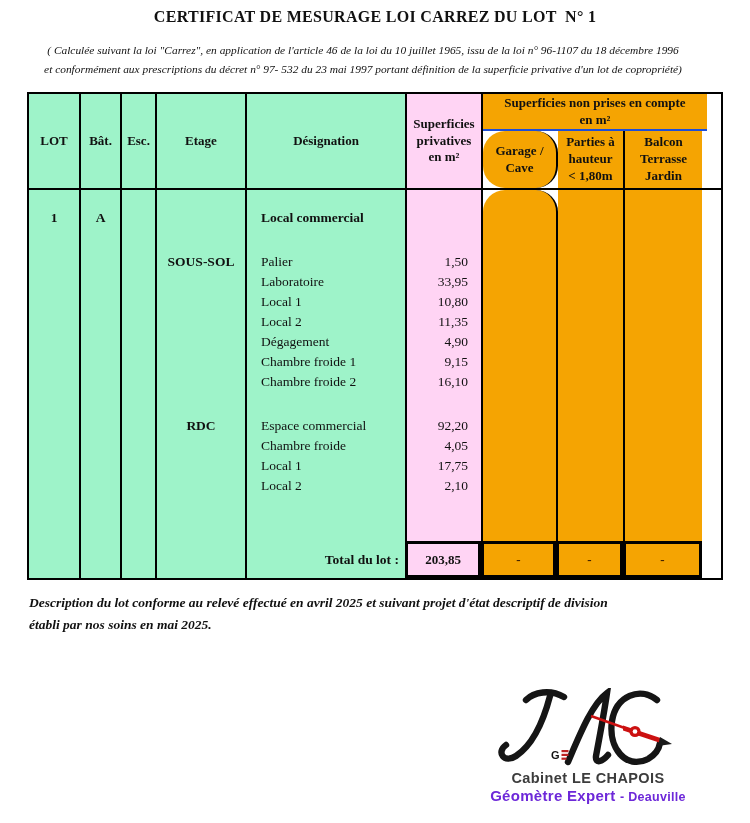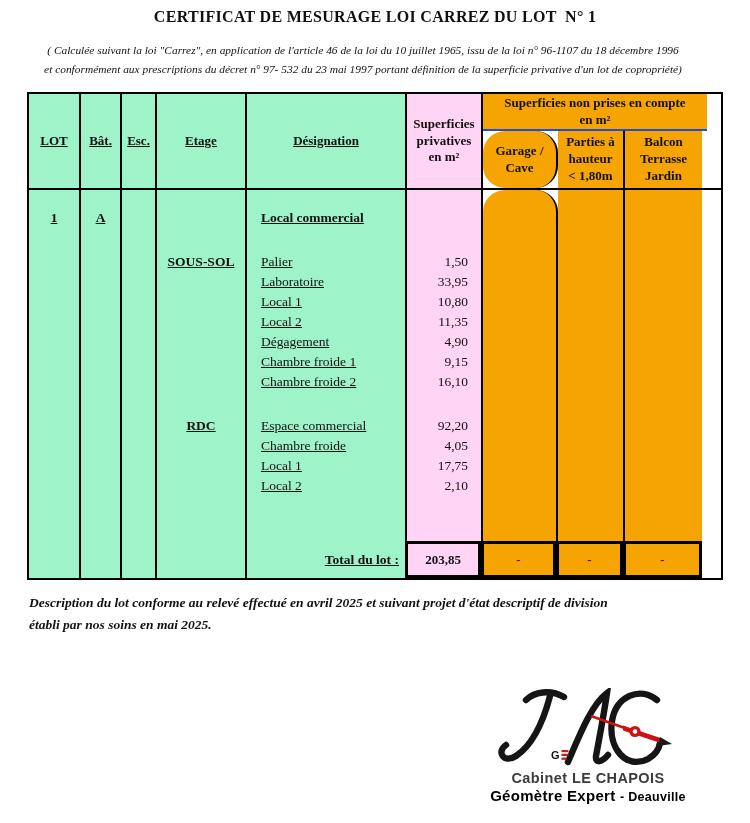--- a/index.html
+++ b/index.html
@@ -9,21 +9,21 @@
   .title{position:absolute;top:8px;left:0;width:750px;text-align:center;
          font-size:16px;font-weight:bold;letter-spacing:.3px;white-space:pre;}
   .subtitle{position:absolute;top:41px;left:13px;width:700px;text-align:center;
             font-style:italic;font-size:11.4px;line-height:19px;white-space:pre-line;}
 
   
   .tbl{position:absolute;left:27px;top:92px;width:696px;height:488px;
        border:2px solid #000;box-sizing:border-box;display:flex;flex-direction:column;}
   .hdr{display:flex;height:96px;border-bottom:2px solid #000;box-sizing:border-box;flex:none;}
   .cell{box-sizing:border-box;border-right:2px solid #000;}
-  .green{background:#9ef3c9;text-decoration:underline;}
+  .green{background:#9ef3c9;}
   .pink{background:#ffd4f4;}
   .orange{background:#f5a402;}
   .hcell{display:flex;align-items:center;justify-content:center;text-align:center;
          font-weight:bold;font-size:13px;line-height:1.3;white-space:pre-line;}
   .w-lot{width:52px;} .w-bat{width:41px;} .w-esc{width:35px;} .w-eta{width:90px;}
   .w-des{width:160px;} .w-sup{width:76px;} .w-gar{width:75px;border-radius:22px;} .w-par{width:67px;} .w-bal{width:77px;}
   .rgroup{width:224px;display:flex;flex-direction:column;border-right:none;}
   .rgroup .gtop{height:37px;border-bottom:2px solid #1d4ed8;box-sizing:border-box;
                 display:flex;align-items:center;justify-content:center;text-align:center;
                 font-weight:bold;font-size:13px;line-height:1.25;white-space:pre-line;}
@@ -53,21 +53,21 @@
   .dash{color:#3a1d00;}
 
   .descr{position:absolute;left:29px;top:592px;width:670px;font-weight:bold;font-style:italic;
          font-size:13.5px;line-height:22px;white-space:pre-line;}
 
   
   .logo{position:absolute;left:488px;top:688px;width:200px;text-align:center;
         font-family:"Liberation Sans",sans-serif;color:#333;}
   .logo svg{display:block;margin:0 auto;}
   .logo .l1{font-size:14.5px;font-weight:bold;letter-spacing:.4px;margin-top:2px;color:#3c3c3c;}
-  .logo .l2{font-size:15px;font-weight:bold;letter-spacing:.3px;color:#000000;margin-top:1px;}
+  .logo .l2{font-size:15px;font-weight:bold;letter-spacing:.3px;color:#6d28d9;margin-top:1px;}
   .logo .l2 .sfx{font-size:12.5px;font-weight:bold;}
 </style>
 </head>
 <body>
 
 <div class="page">
 
   <div class="title">CERTIFICAT DE MESURAGE LOI CARREZ DU LOT  N° 1</div>
   <div class="subtitle">( Calculée suivant la loi "Carrez", en application de l'article 46 de la loi du 10 juillet 1965, issu de la loi n° 96-1107 du 18 décembre 1996
 et conformément aux prescriptions du décret n° 97- 532 du 23 mai 1997 portant définition de la superficie privative d'un lot de copropriété)</div>

